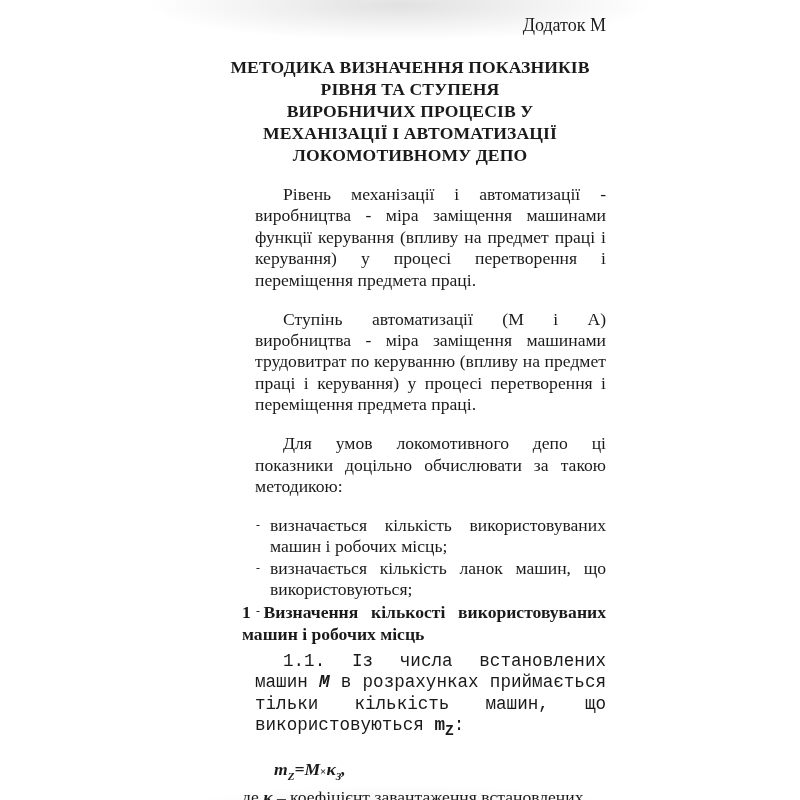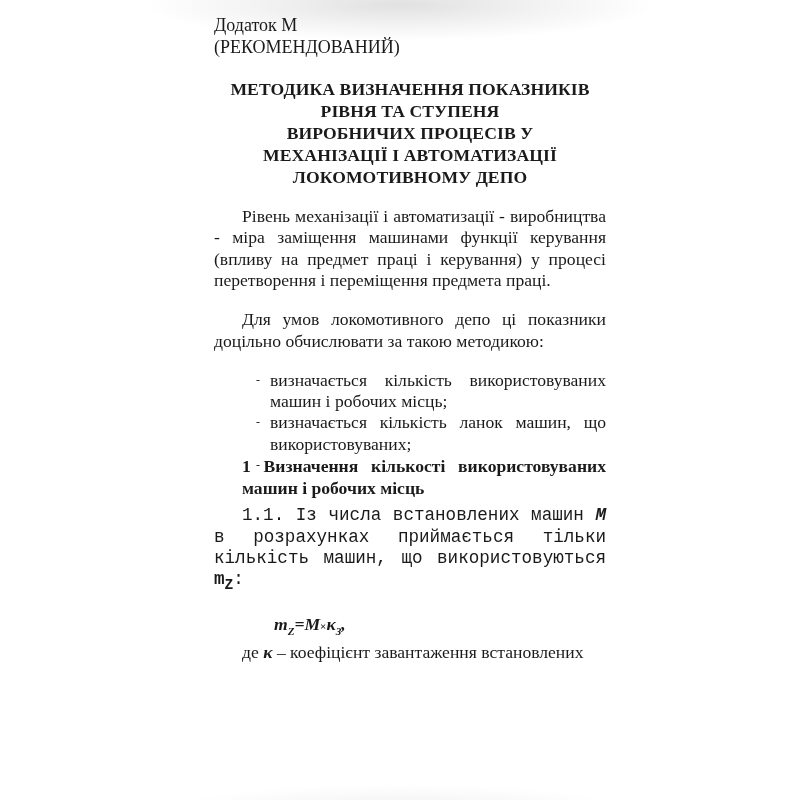--- a/index.html
+++ b/index.html
@@ -36,21 +36,21 @@
       pointer-events: none;
     }
     .page {
       position: absolute;
       left: 214px;
       top: 14px;
       width: 392px;
       font-size: 17.6px;
       line-height: 21.4px;
     }
-    .center { text-align: left; }
+    .center { text-align: right; }
     .appendix-title {
       font-size: 18px;
       line-height: 22px;
     }
     .appendix-sub {
       font-size: 18px;
       line-height: 22px;
     }
     .main-title {
       margin-top: 20px;
@@ -58,20 +58,21 @@
       font-size: 17.6px;
       line-height: 22px;
       text-align: center;
       letter-spacing: 0.1px;
     }
     .main-title div { white-space: nowrap; text-align: center; }
     .para {
       margin-top: 0;
       text-align: justify;
       text-indent: 28px;
+      margin-left: 41px;
     }
     .first-para { margin-top: 18px; }
     .para.small-gap { margin-top: 4px; }
     .list {
       margin: 0;
       padding: 0;
       list-style: none;
     }
     .list-item {
       position: relative;
@@ -111,41 +112,41 @@
   </style>
 </head>
 <body>
 
 <div class="shadow-top"></div>
 <div class="shadow-bottom"></div>
 
 <div class="page">
 
   <div class="center appendix-title">Додаток М</div>
-  <div class="center appendix-sub">(РЕКОМЕНДОВАНИЙ)</div>
 
   <div class="main-title">
     <div>МЕТОДИКА ВИЗНАЧЕННЯ ПОКАЗНИКІВ</div>
     <div>РІВНЯ ТА СТУПЕНЯ</div>
     <div>ВИРОБНИЧИХ ПРОЦЕСІВ У</div>
     <div>МЕХАНІЗАЦІЇ І АВТОМАТИЗАЦІЇ</div>
     <div>ЛОКОМОТИВНОМУ ДЕПО</div>
   </div>
 
   <p class="para first-para">Рівень механізації і автоматизації - виробництва - міра заміщення машинами функції керування (впливу на предмет праці і керування) у процесі перетворення і переміщення предмета праці.</p>
+  <p class="para small-gap">Ступінь автоматизації (М і А) виробництва - міра заміщення машинами трудовитрат по керуванню (впливу на предмет праці і керування) у процесі перетворення і переміщення предмета праці.</p>
   <p class="para small-gap">Для умов локомотивного депо ці показники доцільно обчислювати за такою методикою:</p>
 
   <ul class="list">
     <li class="list-item">
       <span class="dash">-</span>
       <span>визначається кількість використовуваних машин і робочих місць;</span>
     </li>
     <li class="list-item">
       <span class="dash">-</span>
-      <span>визначається кількість ланок машин, що використовуваних;</span>
+      <span>визначається кількість ланок машин, що використовуються;</span>
     </li>
     <li class="list-item">
       <span class="dash">-</span>
     </li>
   </ul>
 
   <div class="section-heading">1 Визначення кількості використовуваних машин і робочих місць</div>
 
   <p class="para section-gap"><span>1.1. Із числа встановлених машин </span><span class="bi">М</span><span> в розрахунках приймається тільки кількість машин, що використовуються </span><span class="bold">m</span><sub class="bold">Z</sub><span>:</span></p>
 

